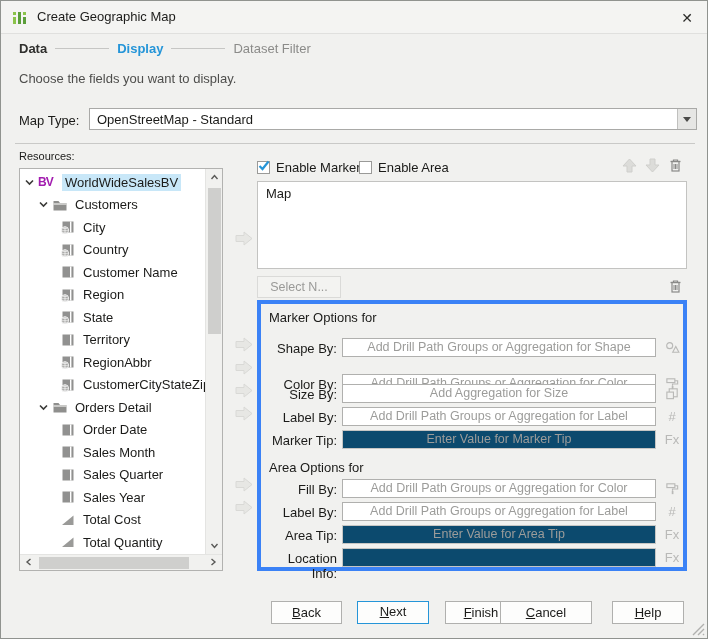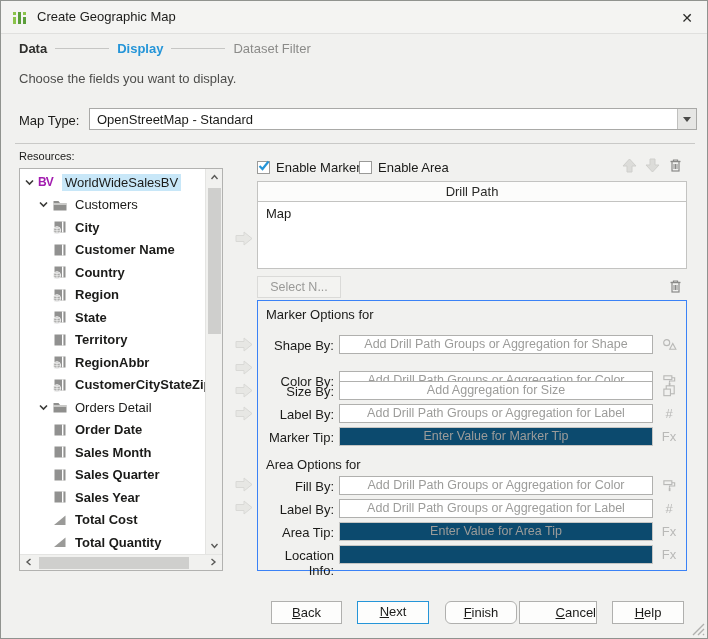--- a/index.html
+++ b/index.html
@@ -29,21 +29,21 @@
 
   .hsep{position:absolute;left:14px;top:142px;width:680px;height:1px;background:#c9c9c7;}
   .res-label{position:absolute;left:18px;top:149px;font-size:11px;color:#1b1b19;}
 
   
   .tree{position:absolute;left:18px;top:167px;width:204px;height:403px;background:#fff;border:1px solid #b2b2b0;}
   .tree-content{position:absolute;left:0;top:2px;width:186px;overflow:hidden;}
   .trow{display:flex;align-items:center;height:22.5px;white-space:nowrap;}
   .trow .tlabel{font-size:13px;color:#1b1b19;padding:1px 3px;}
   .trow.selected .tlabel{background:#c8e7f8;}
-  .lvl0{padding-left:3px;} .lvl1{padding-left:17px;} .lvl2{padding-left:32px;font-weight:bold;}
+  .lvl0{padding-left:3px;} .lvl1{padding-left:17px;} .lvl2{padding-left:40px;}
   .chev{width:13px;height:13px;flex:0 0 13px;margin-right:2px;}
   .ticon{width:16px;height:16px;flex:0 0 16px;margin-right:4px;}
   .bvicon{flex:0 0 22px;font-size:12px;font-weight:bold;color:#a21caf;letter-spacing:-1px;margin-right:2px;}
 
   
   .vsb{position:absolute;right:0;top:0;width:17px;height:385px;background:#f1f1ef;border-left:1px solid #e4e4e2;}
   .vsb .thumb{position:absolute;left:2px;top:19px;width:13px;height:146px;background:#cfcfcd;}
   .sb-arrow{position:absolute;width:17px;height:17px;display:flex;align-items:center;justify-content:center;}
   .hsb{position:absolute;left:0;bottom:0;width:202px;height:16px;background:#f1f1ef;border-top:1px solid #e4e4e2;}
   .hsb .thumb{position:absolute;left:19px;top:2px;width:150px;height:12px;background:#cfcfcd;}
@@ -57,21 +57,21 @@
   .chk svg{position:absolute;left:-1px;top:-3px;width:14px;height:14px;}
   .chk-label{position:absolute;font-size:13px;color:#1b1b19;}
   .mini-btn{position:absolute;width:17px;height:17px;}
 
   .dtable{position:absolute;left:256px;top:180px;width:430px;height:88px;background:#fff;border:1px solid #c3c3c1;}
   .dtable .dhead{height:20px;border-bottom:1px solid #c3c3c1;background:#fcfcfb;text-align:center;font-size:13px;color:#2a2a28;line-height:20px;}
   .dtable .drow{font-size:13px;color:#1b1b19;padding:4px 0 0 8px;}
 
   .selectn{position:absolute;left:256px;top:275px;width:84px;height:22px;background:#f3f3f1;border:1px solid #dadad8;font-size:12.5px;color:#9a9a98;text-align:center;line-height:20px;}
 
-  .optbox{position:absolute;left:256px;top:299px;width:430px;height:271px;border:1px solid #3b82f6;}
+  .optbox{position:absolute;left:256px;top:299px;width:430px;height:271px;border:4px solid #3b82f6;}
   .opt-head{position:absolute;left:8px;font-size:13px;color:#1b1b19;}
   .opt-row{position:absolute;left:0;width:100%;height:19px;}
   .opt-label{position:absolute;left:0;top:3px;width:76px;text-align:right;font-size:13px;color:#1b1b19;}
   .opt-field{position:absolute;left:81px;top:0;width:314px;height:19px;background:#fff;border:1px solid #b0b0ae;font-size:12.5px;color:#9c9c9a;text-align:center;line-height:17px;overflow:hidden;}
   .opt-field.formula{background:#0c4a6e;border-color:#c6c6c4;}
   .opt-icon{position:absolute;left:400px;top:1px;width:22px;height:17px;display:flex;align-items:center;justify-content:center;font-size:13px;color:#b9b9b7;}
   .opt-icon svg{width:15px;height:15px;}
 
   
   .btn{position:absolute;top:600px;height:23px;background:#fdfdfc;border:1px solid #b0b0ae;font-size:13px;color:#1b1b19;text-align:center;line-height:21px;}
@@ -192,29 +192,29 @@
         <span class="tlabel">Customers</span>
       </div>
       <div class="trow lvl2">
         <svg class="ticon">
             <use href="#i-geocol"></use>
           </svg>
         <span class="tlabel">City</span>
       </div>
       <div class="trow lvl2">
         <svg class="ticon">
+            <use href="#i-geocol"></use>
+          </svg>
+        <span class="tlabel">Country</span>
+      </div>
+      <div class="trow lvl2">
+        <svg class="ticon">
             <use href="#i-col"></use>
           </svg>
         <span class="tlabel">Customer Name</span>
-      </div>
-      <div class="trow lvl2">
-        <svg class="ticon">
-            <use href="#i-geocol"></use>
-          </svg>
-        <span class="tlabel">Country</span>
       </div>
       <div class="trow lvl2">
         <svg class="ticon">
             <use href="#i-geocol"></use>
           </svg>
         <span class="tlabel">Region</span>
       </div>
       <div class="trow lvl2">
         <svg class="ticon">
             <use href="#i-geocol"></use>
@@ -350,21 +350,20 @@
       <use href="#i-arrow-up"></use>
     </svg>
   <svg class="mini-btn" style="left:643px;top:156px;">
       <use href="#i-arrow-dn"></use>
     </svg>
   <svg class="mini-btn" style="left:666px;top:156px;">
       <use href="#i-trash"></use>
     </svg>
 
   <div class="dtable">
-    <div class="dhead">Drill Path</div>
     <div class="drow">Map</div>
   </div>
 
   <div class="selectn">Select N...</div>
   <svg class="mini-btn" style="left:666px;top:277px;">
       <use href="#i-trash"></use>
     </svg>
 
   <div class="optbox">
     <span class="opt-head" style="top:6px;">Marker Options for</span>
@@ -430,20 +429,20 @@
     </div>
     <div class="opt-row" style="top:244px;">
       <span class="opt-label">Location Info:</span>
       <div class="opt-field formula"></div>
       <span class="opt-icon">Fx</span>
     </div>
   </div>
 
   <div class="btn" style="left:270px;width:71px;"><u>B</u>ack</div>
   <div class="btn default" style="left:356px;width:72px;"><u>N</u>ext</div>
-  <div class="btn" style="left:444px;width:72px;border-radius:6px;"><u>F</u>inish</div>
-  <div class="btn" style="left:518px;width:78px;text-align:right;"><u>C</u>ancel</div>
+  <div class="btn" style="left:444px;width:72px;"><u>F</u>inish</div>
+  <div class="btn" style="left:499px;width:92px;"><u>C</u>ancel</div>
   <div class="btn" style="left:611px;width:72px;"><u>H</u>elp</div>
 
   <svg class="grip" viewBox="0 0 13 13">
     <path d="M12 1 L1 12 M12 6 L6 12 M12 11 L11 12" stroke="#b0b0ae" stroke-width="1.4" fill="none"></path>
   </svg>
 </div>
 
 </body></html>

